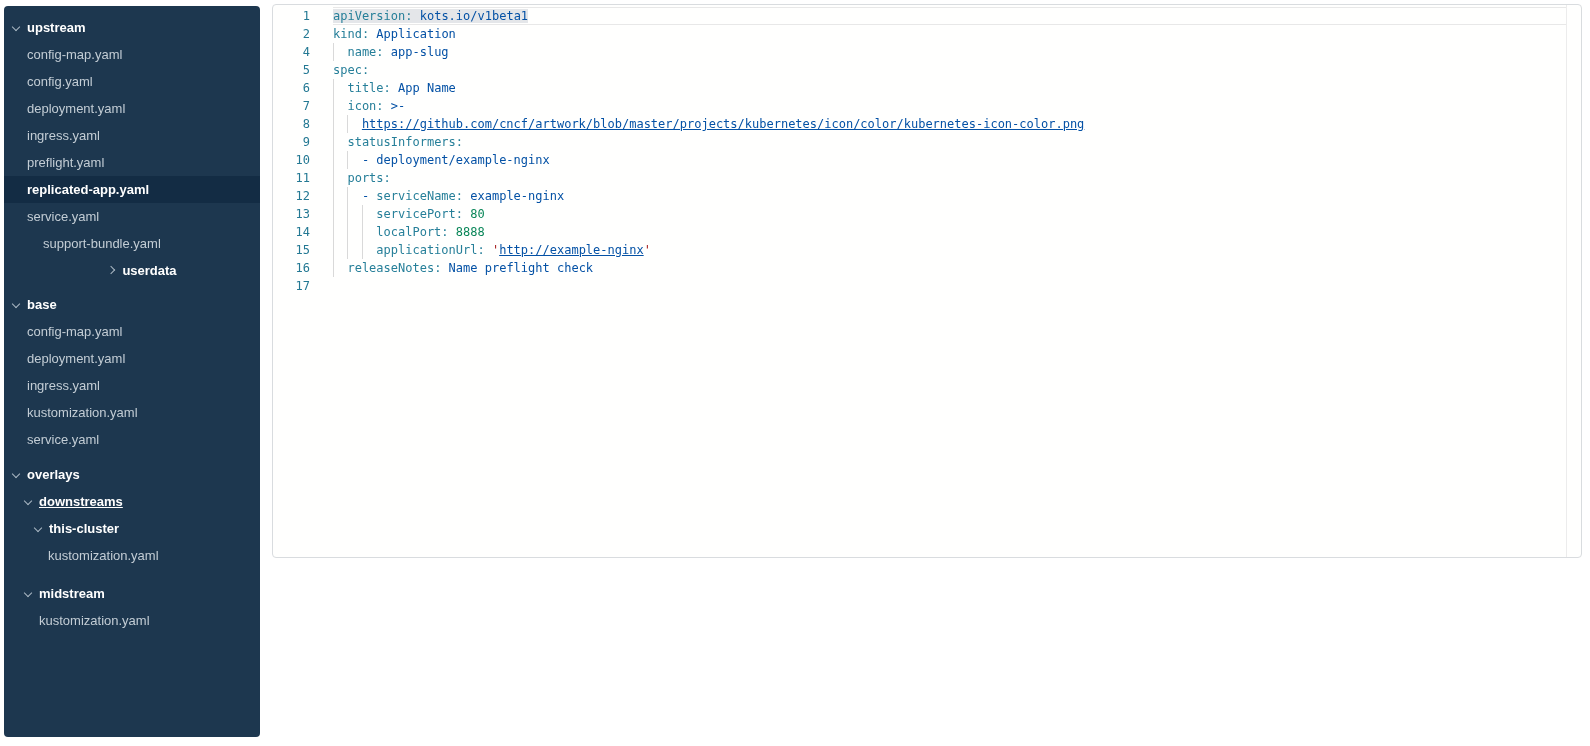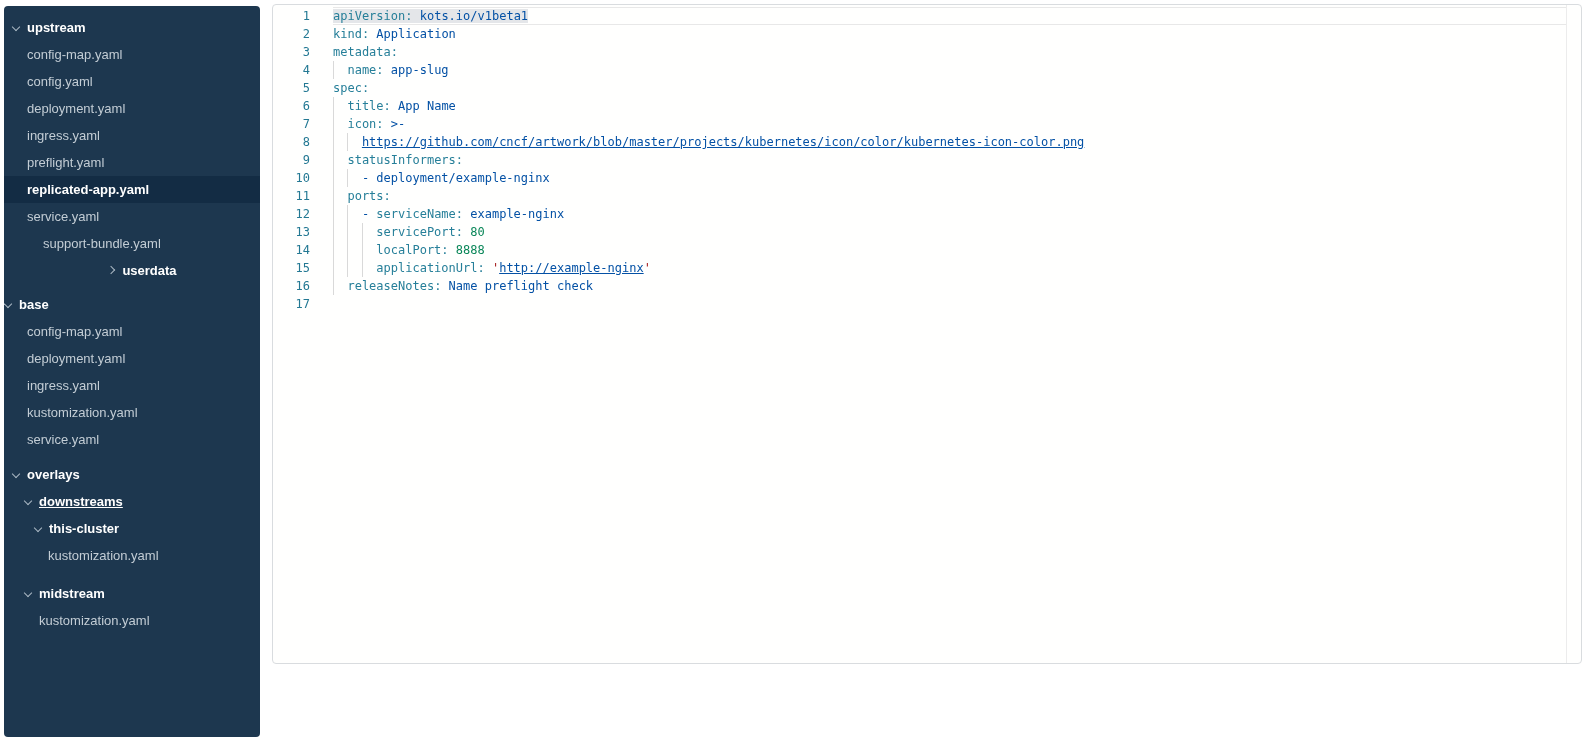--- a/index.html
+++ b/index.html
@@ -27,21 +27,21 @@
   .chev{
     width:6px;height:6px;display:inline-block;box-sizing:border-box;
     border-left:1.5px solid var(--sidebar_chevron,#aab8c4);
     border-bottom:1.5px solid var(--sidebar_chevron,#aab8c4);
     transform:rotate(-45deg);margin-right:8px;position:relative;top:-2px;
   }
   .chev.right{transform:rotate(-135deg);}
 
   
   .editor{
-    position:absolute;left:272px;top:4px;width:1310px;height:660px;
+    position:absolute;left:272px;top:4px;width:1310px;height:554px;
     background:#fffffe;border:1px solid var(--editor_border,#d9dcdf);
     border-radius:4px;box-sizing:border-box;
     font-family:"DejaVu Sans Mono", monospace;font-size:12px;
     padding-top:2px;overflow:hidden;
   }
   .ruler-border{
     position:absolute;top:0;bottom:0;right:14px;width:1px;
     background:var(--ruler_border,#ececec);
   }
   .cl{height:18px;line-height:18px;white-space:pre;position:relative;}
@@ -76,40 +76,39 @@
       <div class="row folder" style="padding-left: 9px;"><span class="chev"></span><span>upstream</span></div>
       <div class="row" style="padding-left: 23px;"><span>config-map.yaml</span></div>
       <div class="row" style="padding-left: 23px;"><span>config.yaml</span></div>
       <div class="row" style="padding-left: 23px;"><span>deployment.yaml</span></div>
       <div class="row" style="padding-left: 23px;"><span>ingress.yaml</span></div>
       <div class="row" style="padding-left: 23px;"><span>preflight.yaml</span></div>
       <div class="row selected" style="padding-left: 23px;"><span>replicated-app.yaml</span></div>
       <div class="row" style="padding-left: 23px;"><span>service.yaml</span></div>
       <div class="row" style="padding-left: 23px; margin-left: 16px;"><span>support-bundle.yaml</span></div>
       <div class="row folder" style="padding-left: 21px; text-align: center;"><span class="chev right"></span><span>userdata</span></div>
-      <div class="row folder" style="margin-top: 7px; padding-left: 1px;"><span class="chev"></span><span>base</span></div>
+      <div class="row folder" style="margin-top: 7px; padding-left: 9px;"><span class="chev"></span><span>base</span></div>
       <div class="row" style="padding-left: 23px;"><span>config-map.yaml</span></div>
       <div class="row" style="padding-left: 23px;"><span>deployment.yaml</span></div>
       <div class="row" style="padding-left: 23px;"><span>ingress.yaml</span></div>
       <div class="row" style="padding-left: 23px;"><span>kustomization.yaml</span></div>
       <div class="row" style="padding-left: 23px;"><span>service.yaml</span></div>
       <div class="row folder" style="margin-top: 8px; padding-left: 9px;"><span class="chev"></span><span>overlays</span></div>
       <div class="row folder" style="padding-left: 21px; text-decoration: underline;"><span class="chev"></span><span>downstreams</span></div>
       <div class="row folder" style="padding-left: 31px;"><span class="chev"></span><span>this-cluster</span></div>
       <div class="row" style="padding-left: 44px;"><span>kustomization.yaml</span></div>
       <div class="row folder" style="margin-top: 11px; padding-left: 21px;"><span class="chev"></span><span>midstream</span></div>
       <div class="row" style="padding-left: 35px;"><span>kustomization.yaml</span></div>
     </div>
 </nav>
 
 <main class="editor">
   <div id="lines">
       <div class="cl current"><span class="ln">1</span><span class="code"><span class="selbg"><span class="tk-key">apiVersion:</span><span class="tk-plain"> </span><span class="tk-val">kots.io/v1beta1</span></span></span></div>
       <div class="cl"><span class="ln">2</span><span class="code"><span class="tk-key">kind:</span><span class="tk-plain"> </span><span class="tk-val">Application</span></span></div>
-      <div class="cl"><span class="ln">3</span><span class="code"><span class="tk-key">metadata:</span></span></div>
       <div class="cl"><span class="ln">4</span><span class="code"><span class="guide"></span><span class="tk-key">name:</span><span class="tk-plain"> </span><span class="tk-val">app-slug</span></span></div>
       <div class="cl"><span class="ln">5</span><span class="code"><span class="tk-key">spec:</span></span></div>
       <div class="cl"><span class="ln">6</span><span class="code"><span class="guide"></span><span class="tk-key">title:</span><span class="tk-plain"> </span><span class="tk-val">App Name</span></span></div>
       <div class="cl"><span class="ln">7</span><span class="code"><span class="guide"></span><span class="tk-key">icon:</span><span class="tk-plain"> </span><span class="tk-val">&gt;-</span></span></div>
       <div class="cl"><span class="ln">8</span><span class="code"><span class="guide"></span><span class="guide"></span><span class="tk-link">https://github.com/cncf/artwork/blob/master/projects/kubernetes/icon/color/kubernetes-icon-color.png</span></span></div>
       <div class="cl"><span class="ln">9</span><span class="code"><span class="guide"></span><span class="tk-key">statusInformers:</span></span></div>
       <div class="cl"><span class="ln">10</span><span class="code"><span class="guide"></span><span class="guide"></span><span class="tk-val">- </span><span class="tk-val">deployment/example-nginx</span></span></div>
       <div class="cl"><span class="ln">11</span><span class="code"><span class="guide"></span><span class="tk-key">ports:</span></span></div>
       <div class="cl"><span class="ln">12</span><span class="code"><span class="guide"></span><span class="guide"></span><span class="tk-val">- </span><span class="tk-key">serviceName:</span><span class="tk-plain"> </span><span class="tk-val">example-nginx</span></span></div>
       <div class="cl"><span class="ln">13</span><span class="code"><span class="guide"></span><span class="guide"></span><span class="guide"></span><span class="tk-key">servicePort:</span><span class="tk-plain"> </span><span class="tk-num">80</span></span></div>

